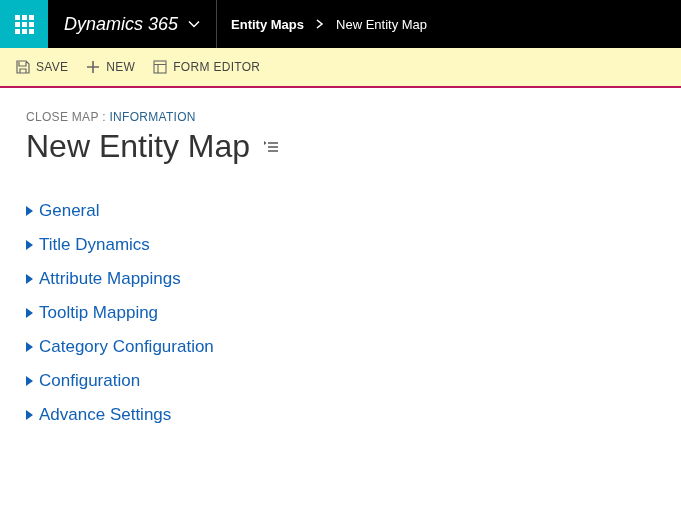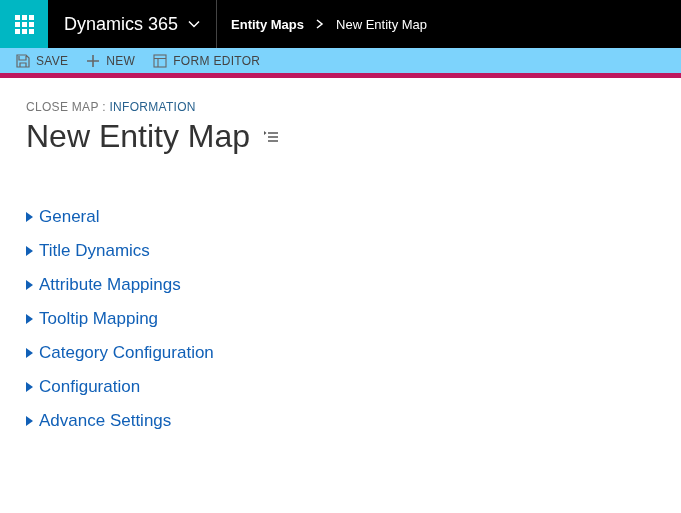--- a/index.html
+++ b/index.html
@@ -3,43 +3,43 @@
   <meta charset="utf-8">
   <style>
     * { box-sizing: border-box; margin: 0; padding: 0; }
     body { font-family: "Segoe UI", Arial, sans-serif; width: 681px; height: 513px; background: #fff; overflow: hidden; }
 
     
     .topnav { background: #000; height: 48px; display: flex; align-items: center; color: #fff; }
     .waffle { width: 48px; height: 48px; background: #00b7c3; display: flex; align-items: center; justify-content: center; cursor: pointer; }
     .waffle-grid { display: grid; grid-template-columns: repeat(3, 5px); grid-template-rows: repeat(3, 5px); gap: 2px; }
     .waffle-grid span { background: #fff; width: 5px; height: 5px; }
-    .navitem { display: flex; align-items: center; padding: 0 16px; height: 48px; font-size: 18px; color: #fff; cursor: pointer; white-space: nowrap; }
+    .navitem { display: flex; align-items: center; padding: 0 16px; height: 48px; font-size: 18px; color: #fff; cursor: pointer; white-space: nowrap; font-style: italic; }
     .navitem.divider { border-right: 1px solid #444; }
     .chev { margin-left: 10px; font-size: 14px; display: inline-flex; }
     .breadcrumbs { display: flex; align-items: center; padding: 0 14px; font-size: 13px; }
     .breadcrumbs .crumb { color: #fff; cursor: pointer; font-weight: bold; }
     .breadcrumbs .sep { margin: 0 12px; color: #fff; }
     .breadcrumbs .current { font-weight: 500; }
 
     
-    .toolbar { background: #7dd3fc; border-bottom: 5px solid #be185d; height: 30px; display: flex; align-items: center; padding: 0 16px; gap: 18px; }
+    .toolbar { background: #fef9c3; border-bottom: 2px solid #be185d; height: 40px; display: flex; align-items: center; padding: 0 16px; gap: 18px; }
     .tbtn { display: flex; align-items: center; gap: 6px; font-size: 12px; color: #444; letter-spacing: .3px; cursor: pointer; }
     .tbtn .ticon { display: inline-flex; color: #666; }
     .tbtn svg { display: block; }
 
     
     .content { padding: 22px 26px; }
     .recordtype { font-size: 12px; letter-spacing: .3px; color: #777; }
     .recordtype .info { color: #28628f; }
     .title-row { display: flex; align-items: center; gap: 14px; margin-top: 4px; }
     .page-title { font-size: 32px; font-weight: 300; color: #333; }
     .title-icon { color: #555; display: inline-flex; }
 
-    .sections { margin-top: 52px; display: flex; flex-direction: column; gap: 14px; }
+    .sections { margin-top: 36px; display: flex; flex-direction: column; gap: 14px; }
     .section-item { display: flex; align-items: center; gap: 4px; font-size: 17px; color: #1160b7; cursor: pointer; }
     .section-item .tri { width: 0; height: 0; border-style: solid; border-width: 5px 0 5px 7px; border-color: transparent transparent transparent #1160b7; display: inline-block; margin-right: 2px; }
   </style>
 </head>
 <body>
 
 <div class="topnav">
   <div class="waffle">
     <div class="waffle-grid">
       <span></span>

